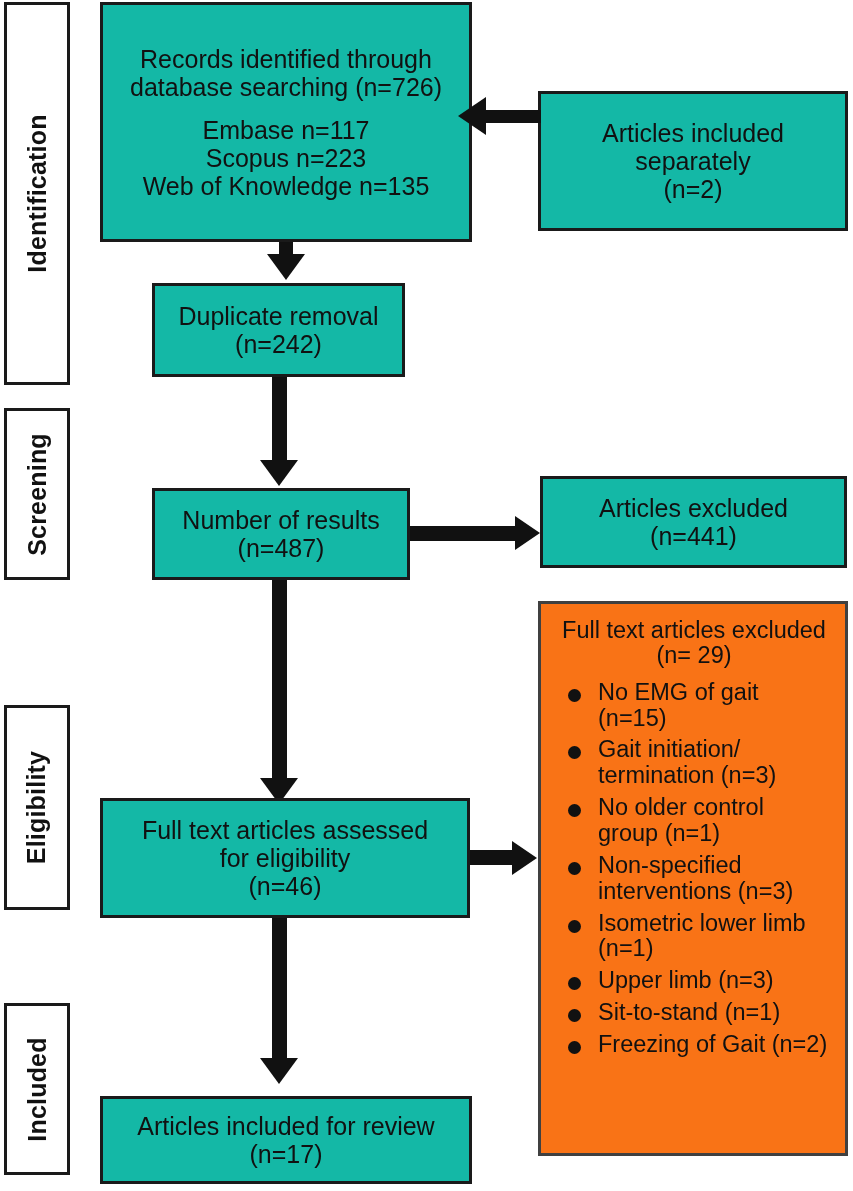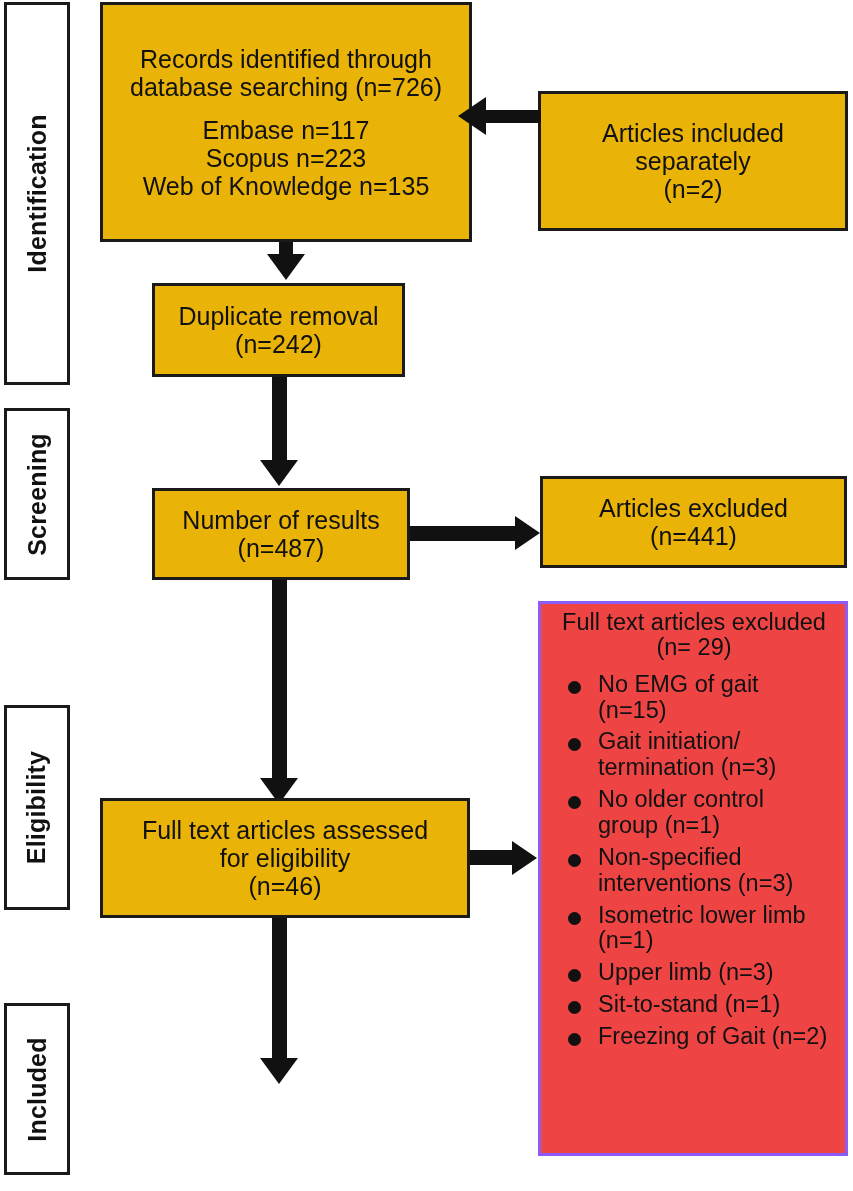--- a/index.html
+++ b/index.html
@@ -36,43 +36,43 @@
     font-weight: bold;
     font-size: 25px;
     letter-spacing: 0.2px;
     line-height: 1;
   }
 
   
   .node {
     position: absolute;
     border: 3px solid #1a1a1a;
-    background: #eab308;
+    background: #14b8a6;
     box-sizing: border-box;
     display: flex;
     flex-direction: column;
     align-items: center;
     justify-content: center;
     text-align: center;
     font-size: 25px;
     line-height: 1.12;
     padding: 4px 6px;
   }
   .node .line { display: block; white-space: pre; }
   .node .spacer { height: 15px; }
 
   
   .listbox {
     position: absolute;
-    border: 3px solid #8b5cf6;
-    background: #ef4444;
+    border: 3px solid #404040;
+    background: #f97316;
     box-sizing: border-box;
     font-size: 23.5px;
     line-height: 1.1;
-    padding: 4px 6px 4px 8px;
+    padding: 12px 6px 4px 8px;
   }
   .listbox .heading {
     text-align: center;
     margin: 2px 0 2px 0;
     font-size: 23.5px;
     line-height: 1.08;
   }
   .listbox ul {
     list-style: none;
     margin: 11px;
@@ -242,14 +242,18 @@
         <span class="bullet"></span>
         <span class="line">Freezing of Gait</span>
         <span class="line">(n=2)</span>
       </li>
     </ul>
   </div>
 
   <div class="vline" style="left:272px; top:918px; width:15px; height:142px;"></div>
   <div class="arrow-down" style="left:260px; top:1058px;"></div>
 
+  <div class="node" style="left:100px; top:1096px; width:372px; height:88px;">
+    <span class="line">Articles included for review</span>
+    <span class="line">(n=17)</span>
+  </div>
 
 </div>
 
 </body></html>

